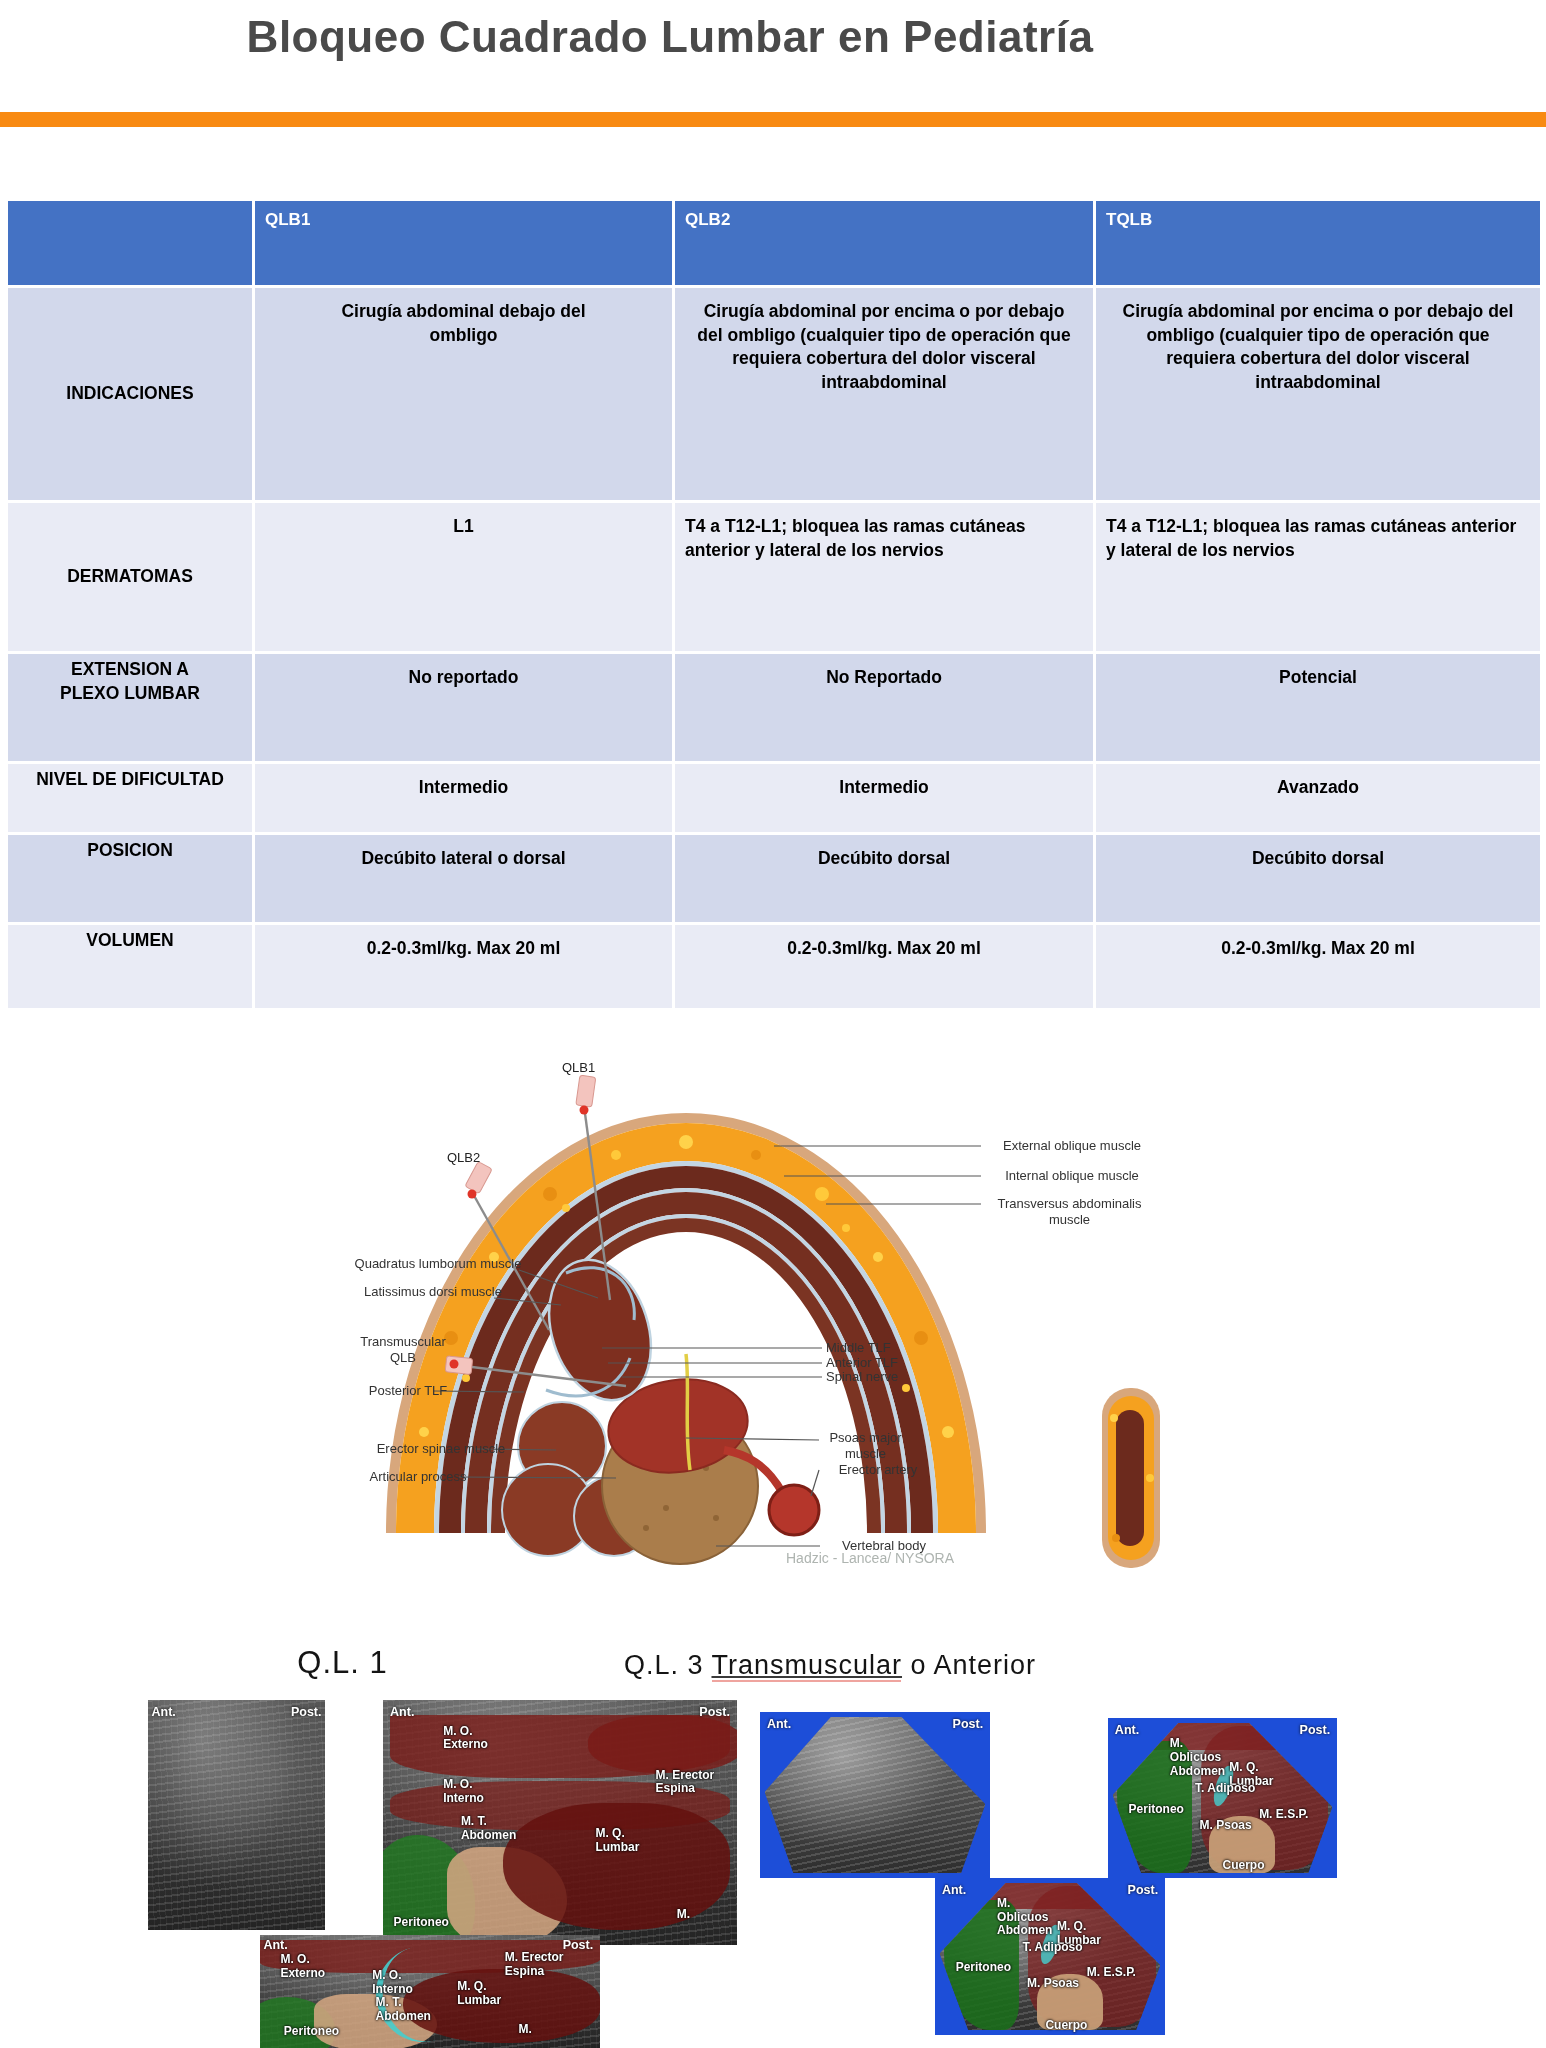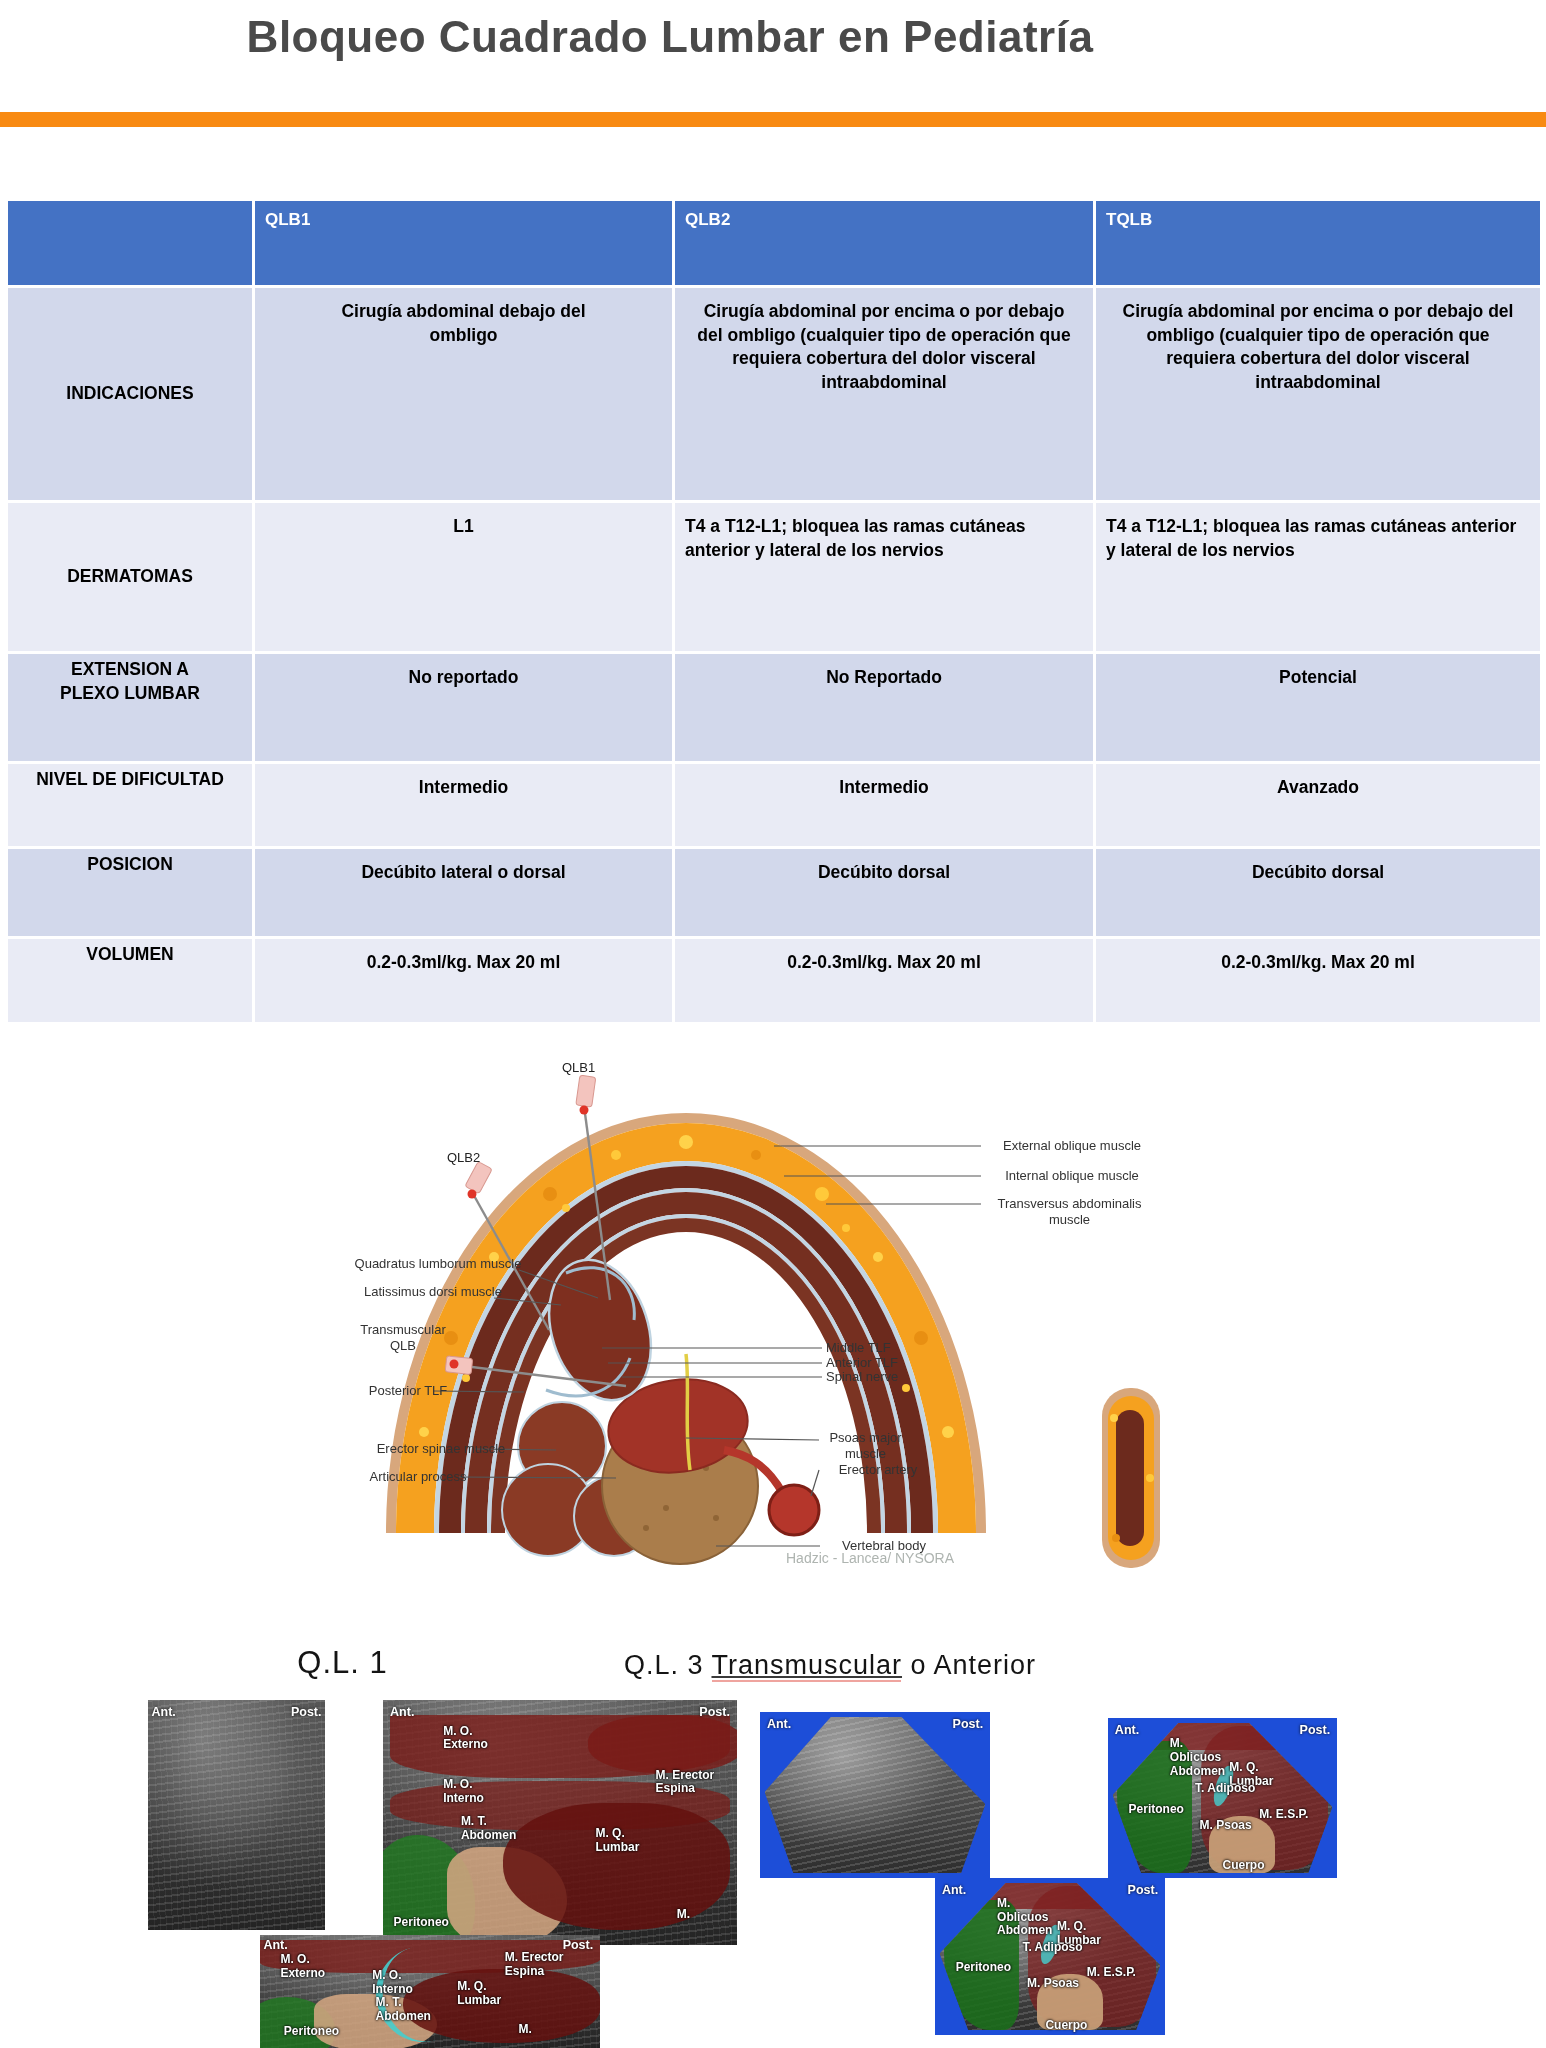--- a/index.html
+++ b/index.html
@@ -92,21 +92,21 @@
         <td>L1</td>
         <td class="left">T4 a T12-L1; bloquea las ramas cutáneas anterior y lateral de los nervios</td>
         <td class="left">T4 a T12-L1; bloquea las ramas cutáneas anterior y lateral de los nervios</td>
       </tr>
       <tr class="band-dark vtop" style="height:110px">
         <th style="padding-left:40px;padding-right:40px">EXTENSION A PLEXO LUMBAR</th>
         <td>No reportado</td>
         <td>No Reportado</td>
         <td>Potencial</td>
       </tr>
-      <tr class="band-light vtop" style="height:85px">
+      <tr class="band-light vtop" style="height:71px">
         <th>NIVEL DE DIFICULTAD</th>
         <td>Intermedio</td>
         <td>Intermedio</td>
         <td>Avanzado</td>
       </tr>
       <tr class="band-dark vtop" style="height:90px">
         <th>POSICION</th>
         <td>Decúbito lateral o dorsal</td>
         <td>Decúbito dorsal</td>
         <td>Decúbito dorsal</td>
@@ -218,21 +218,21 @@
         <line x1="556" y1="319" x2="356" y2="319"></line>
         <line x1="553" y1="382" x2="420" y2="380"></line>
         <line x1="553" y1="412" x2="545" y2="438"></line>
         <line x1="554" y1="488" x2="450" y2="488"></line>
       </g>
     </svg>
     <span class="dl-needle" style="left:296px;top:2px">QLB1</span>
     <span class="dl-needle" style="left:181px;top:92px">QLB2</span>
     <span class="dl" style="left:87px;top:198px;width:170px">Quadratus lumborum muscle</span>
     <span class="dl" style="left:87px;top:226px;width:160px">Latissimus dorsi muscle</span>
-    <span class="dl" style="left:87px;top:264px;width:100px">Transmuscular QLB</span>
+    <span class="dl" style="left:87px;top:276px;width:100px">Transmuscular QLB</span>
     <span class="dl" style="left:87px;top:325px;width:110px">Posterior TLF</span>
     <span class="dl" style="left:95px;top:383px;width:160px">Erector spinae muscle</span>
     <span class="dl" style="left:87px;top:411px;width:130px">Articular process</span>
     <span class="dl" style="left:721px;top:80px;width:170px">External oblique muscle</span>
     <span class="dl" style="left:721px;top:110px;width:170px">Internal oblique muscle</span>
     <span class="dl" style="left:721px;top:138px;width:165px">Transversus abdominalis muscle</span>
     <span class="dl" style="left:560px;top:282px">Middle TLF</span>
     <span class="dl" style="left:560px;top:297px">Anterior TLF</span>
     <span class="dl" style="left:560px;top:311px">Spinal nerve</span>
     <span class="dl" style="left:557px;top:372px;width:85px">Psoas major muscle</span>

